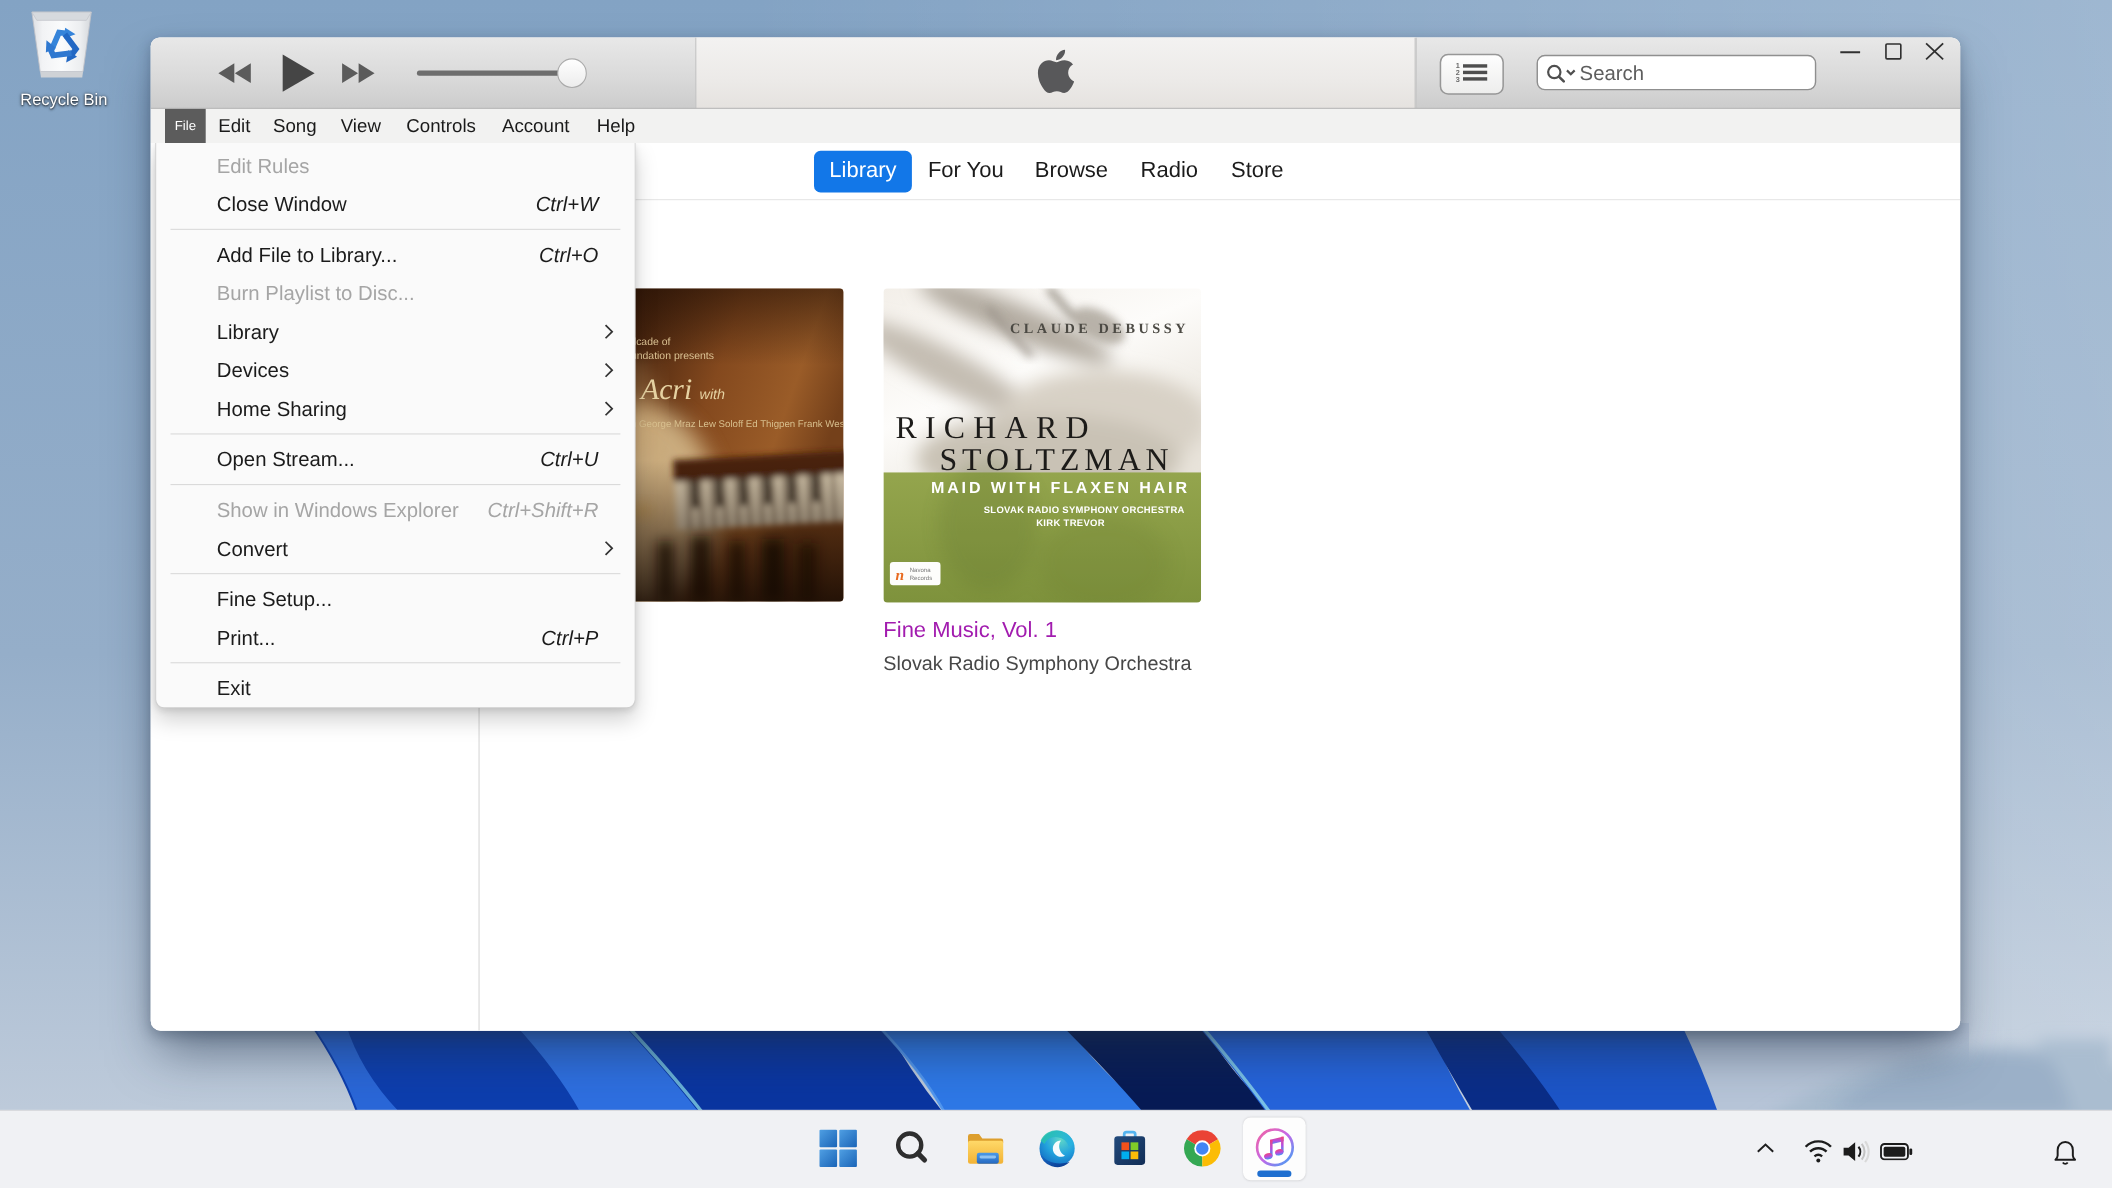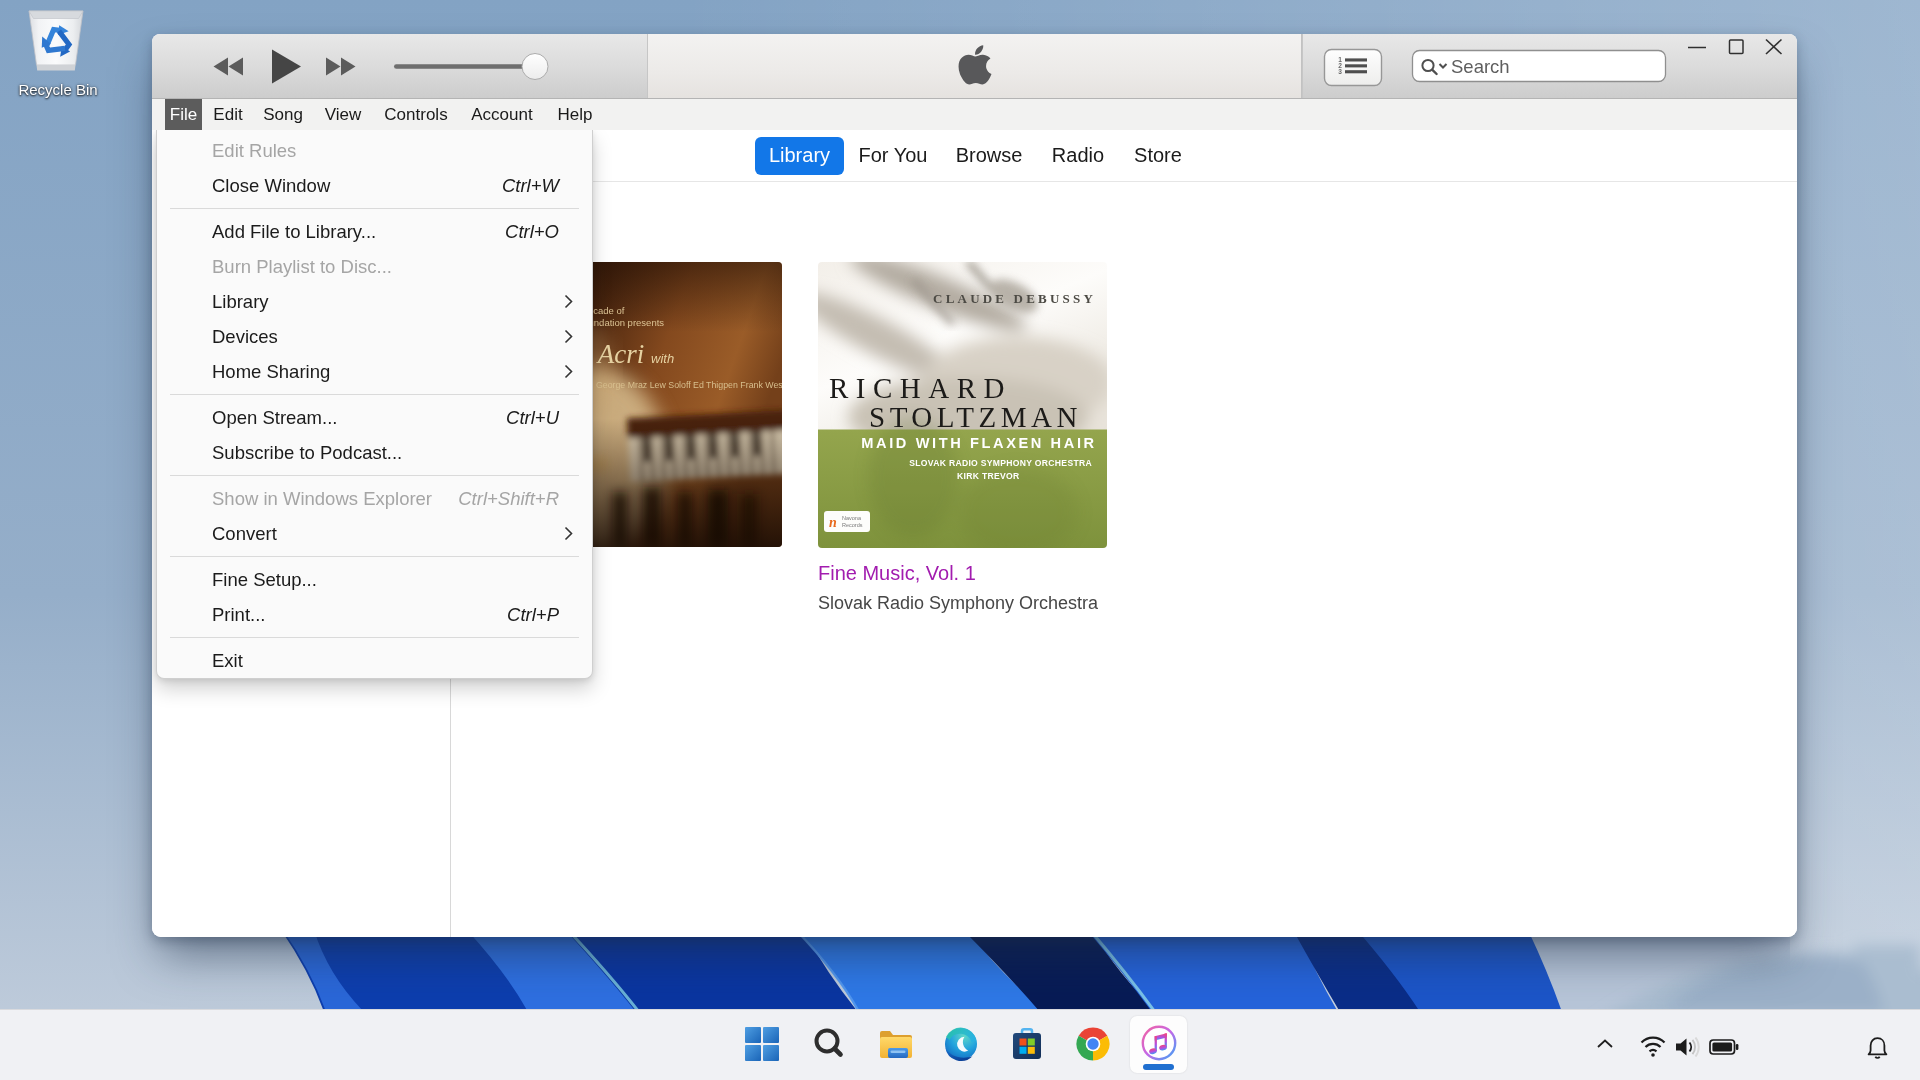--- a/index.html
+++ b/index.html
@@ -14,27 +14,27 @@
 #rbin { position:absolute; left:14px; top:8px; width:88px; text-align:center; }
 #rbin .lbl { margin-top:3px; color:#fff; font-size:15px; text-shadow:0 1px 2px rgba(0,0,0,.85), 0 0 3px rgba(0,0,0,.5); }
 
 
 #taskbar { position:absolute; left:0; top:1009px; width:1920px; height:71px; background:#f0f1f4; border-top:1px solid #d9dade; }
 #itunesbtn { position:absolute; left:1130px; top:1016px; width:57px; height:57px; background:#fdfdfd; border-radius:7px; box-shadow:0 0 2px rgba(0,0,0,.12); }
 #itunesbtn svg { position:absolute; left:10.5px; top:9px; }
 #itunesbtn .pill { position:absolute; left:13px; bottom:3px; width:31px; height:6px; border-radius:3px; background:#1f6fd0; }
 
 
-#win { position:absolute; left:137px; top:34px; width:1645px; height:903px; border-radius:8px 8px 9px 9px; background:#fff; box-shadow: 0 25px 45px -8px rgba(30,45,70,.55), 0 4px 12px rgba(30,45,70,.3); margin-left: 15px; }
+#win { position:absolute; left:137px; top:34px; width:1645px; height:903px; border-radius:8px 8px 9px 9px; background:#fff; box-shadow: 0 25px 45px -8px rgba(30,45,70,.55), 0 4px 12px rgba(30,45,70,.3); }
 #titlebar { position:absolute; left:0; top:0; width:1645px; height:65px; border-radius:8px 8px 0 0; overflow:hidden; background:linear-gradient(#e8e8e8, #dadada 55%, #cccccc); }
 #tb-mid { position:absolute; left:495px; top:0; width:656px; height:65px; background:linear-gradient(#f3f2f1, #eceae8 60%, #e5e2df); box-shadow: -1px 0 0 #c2c2c2 inset; border-left:1px solid #c6c6c6; border-right:1px solid #c6c6c6; }
 #titlebar .botline { position:absolute; left:0; bottom:0; width:100%; height:1px; background:#b4b4b4; }
 #menubar { position:absolute; left:0; top:65px; width:1645px; height:31px; background:#f2f2f1; }
 .mitem { position:absolute; top:0; height:31px; line-height:31px; font-size:17px; color:#1a1a1a; transform:translateX(-50%); }
-#mFile { position:absolute; left:13px; top:0; width:37px; height:31px; background:#5c5c5c; color:#fff; text-align:center; line-height:31px; font-size:17px; }
+#mFile { position:absolute; left:13px; top:0; width:37px; height:31px; background:#5c5c5c; color:#fff; text-align:center; line-height:31px; font-size:12px; }
 #content { position:absolute; left:0; top:96px; width:1645px; height:807px; background:#ffffff; border-radius:0 0 9px 9px; overflow:hidden; }
 #tabline { position:absolute; left:298px; top:51px; width:1347px; height:1px; background:#e6e6e6; }
 #sidediv { position:absolute; left:298px; top:51px; width:1px; height:756px; background:#d8d8d8; }
 #libpill { position:absolute; left:603px; top:7px; width:89px; height:38px; background:#1277e8; border-radius:6px; color:#fff; font-size:20px; text-align:center; line-height:37px; }
 .tab { position:absolute; top:7px; height:38px; line-height:37px; font-size:20px; color:#1b1b1b; transform:translateX(-50%); }
 
 
 .album { position:absolute; border-radius:4px; overflow:hidden; }
 #alb1 { left:341px; top:132px; width:289px; height:285px; }
 #alb2 { left:666px; top:132px; width:289px; height:286px; }
@@ -339,21 +339,20 @@
               <path d="M1.5 1.5 L7.5 7.5 L1.5 13.5" fill="none" stroke="#333" stroke-width="1.6"></path>
             </svg></div>
         <div class="drow">Devices<svg class="chev" width="9" height="15" viewBox="0 0 9 15">
               <path d="M1.5 1.5 L7.5 7.5 L1.5 13.5" fill="none" stroke="#333" stroke-width="1.6"></path>
             </svg></div>
         <div class="drow">Home Sharing<svg class="chev" width="9" height="15" viewBox="0 0 9 15">
               <path d="M1.5 1.5 L7.5 7.5 L1.5 13.5" fill="none" stroke="#333" stroke-width="1.6"></path>
             </svg></div>
         <div class="dsep"></div>
         <div class="drow">Open Stream...<span class="sc">Ctrl+U</span></div>
-        <div class="drow">Subscribe to Podcast...</div>
         <div class="dsep"></div>
         <div class="drow dis">Show in Windows Explorer<span class="sc">Ctrl+Shift+R</span></div>
         <div class="drow">Convert<svg class="chev" width="9" height="15" viewBox="0 0 9 15">
               <path d="M1.5 1.5 L7.5 7.5 L1.5 13.5" fill="none" stroke="#333" stroke-width="1.6"></path>
             </svg></div>
         <div class="dsep"></div>
         <div class="drow">Fine Setup...</div>
         <div class="drow">Print...<span class="sc">Ctrl+P</span></div>
         <div class="dsep"></div>
         <div class="drow">Exit</div>

